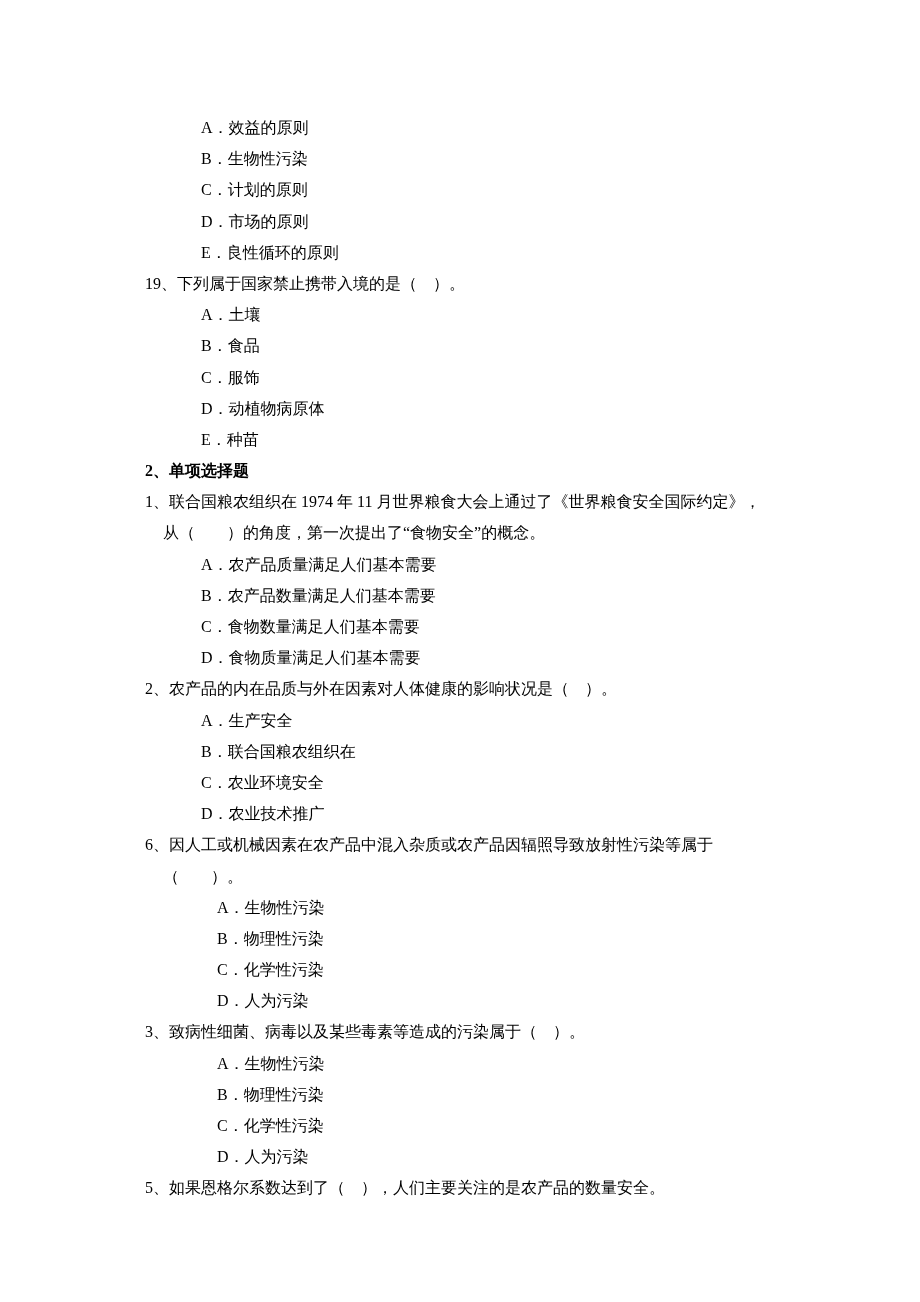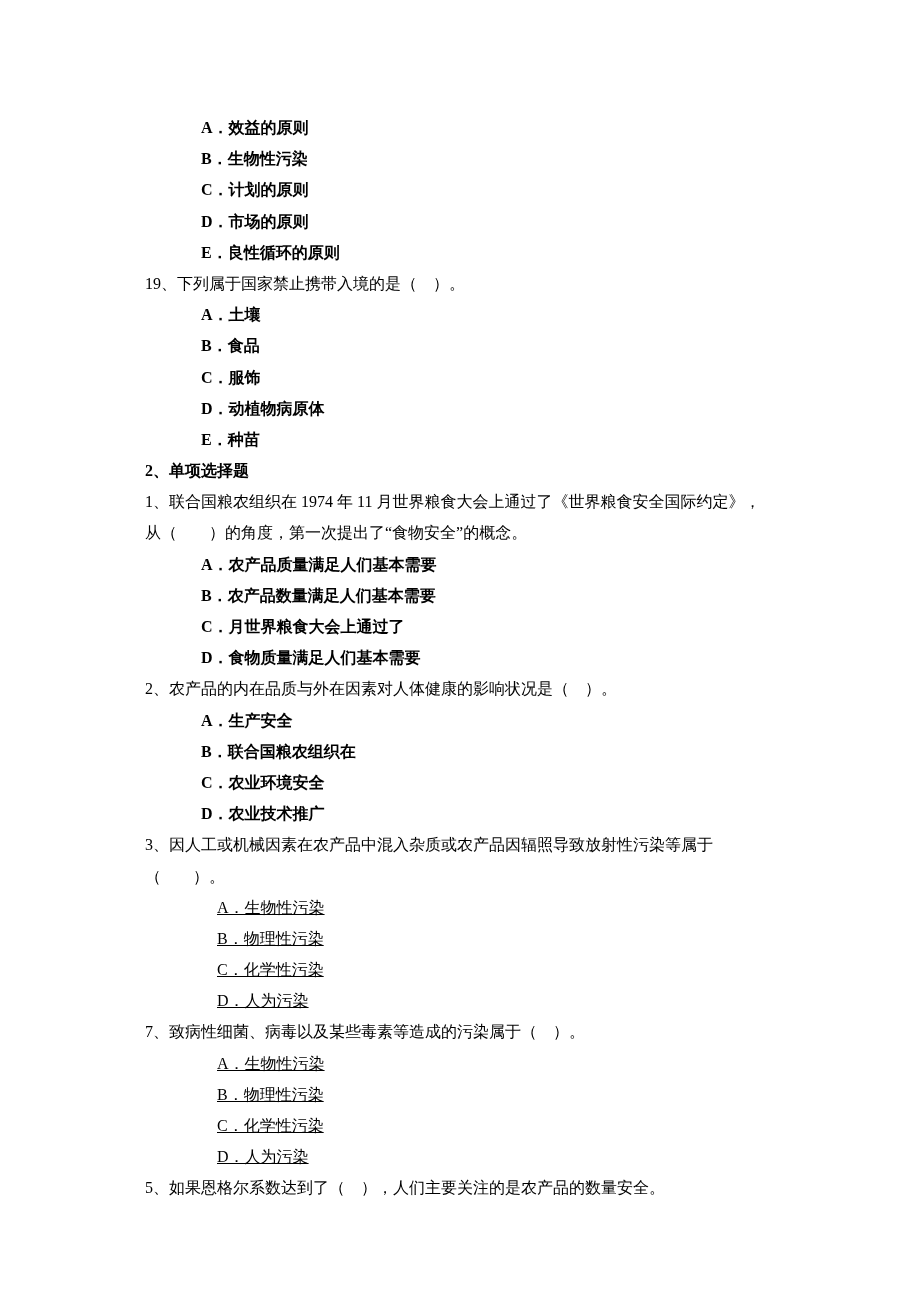--- a/index.html
+++ b/index.html
@@ -8,36 +8,35 @@
     line-height: 1.95;
     color: #000;
     background: #fff;
     width: 920px;
     margin: 0;
     padding: 112px 140px 100px 145px;
     box-sizing: border-box;
   }
   .option {
     padding-left: 56px;
-    font-weight: bold;
   }
   .q-line {
     padding-left: 0;
   }
   .q-line-cont {
     padding-left: 0;
+    margin-left: 18px;
   }
   .section-head {
     font-family: Liberation Serif, serif;
     font-weight: bold;
     padding-left: 0;
   }
   .option-inner {
     padding-left: 72px;
-    text-decoration: underline;
   }
 </style>
 </head>
 <body>
 
 <div class="option">A．效益的原则</div>
 <div class="option">B．生物性污染</div>
 <div class="option">C．计划的原则</div>
 <div class="option">D．市场的原则</div>
 <div class="option">E．良性循环的原则</div>
@@ -48,35 +47,35 @@
 <div class="option">C．服饰</div>
 <div class="option">D．动植物病原体</div>
 <div class="option">E．种苗</div>
 
 <div class="section-head">2、单项选择题</div>
 
 <div class="q-line">1、联合国粮农组织在 1974 年 11 月世界粮食大会上通过了《世界粮食安全国际约定》，</div>
 <div class="q-line-cont">从（　　）的角度，第一次提出了“食物安全”的概念。</div>
 <div class="option">A．农产品质量满足人们基本需要</div>
 <div class="option">B．农产品数量满足人们基本需要</div>
-<div class="option">C．月世界粮食大会上通过了</div>
+<div class="option">C．食物数量满足人们基本需要</div>
 <div class="option">D．食物质量满足人们基本需要</div>
 
 <div class="q-line">2、农产品的内在品质与外在因素对人体健康的影响状况是（　）。</div>
 <div class="option">A．生产安全</div>
 <div class="option">B．联合国粮农组织在</div>
 <div class="option">C．农业环境安全</div>
 <div class="option">D．农业技术推广</div>
 
-<div class="q-line">3、因人工或机械因素在农产品中混入杂质或农产品因辐照导致放射性污染等属于</div>
+<div class="q-line">6、因人工或机械因素在农产品中混入杂质或农产品因辐照导致放射性污染等属于</div>
 <div class="q-line-cont">（　　）。</div>
 <div class="option-inner">A．生物性污染</div>
 <div class="option-inner">B．物理性污染</div>
 <div class="option-inner">C．化学性污染</div>
 <div class="option-inner">D．人为污染</div>
 
-<div class="q-line">7、致病性细菌、病毒以及某些毒素等造成的污染属于（　）。</div>
+<div class="q-line">3、致病性细菌、病毒以及某些毒素等造成的污染属于（　）。</div>
 <div class="option-inner">A．生物性污染</div>
 <div class="option-inner">B．物理性污染</div>
 <div class="option-inner">C．化学性污染</div>
 <div class="option-inner">D．人为污染</div>
 
 <div class="q-line">5、如果恩格尔系数达到了（　），人们主要关注的是农产品的数量安全。</div>
 
 </body></html>

